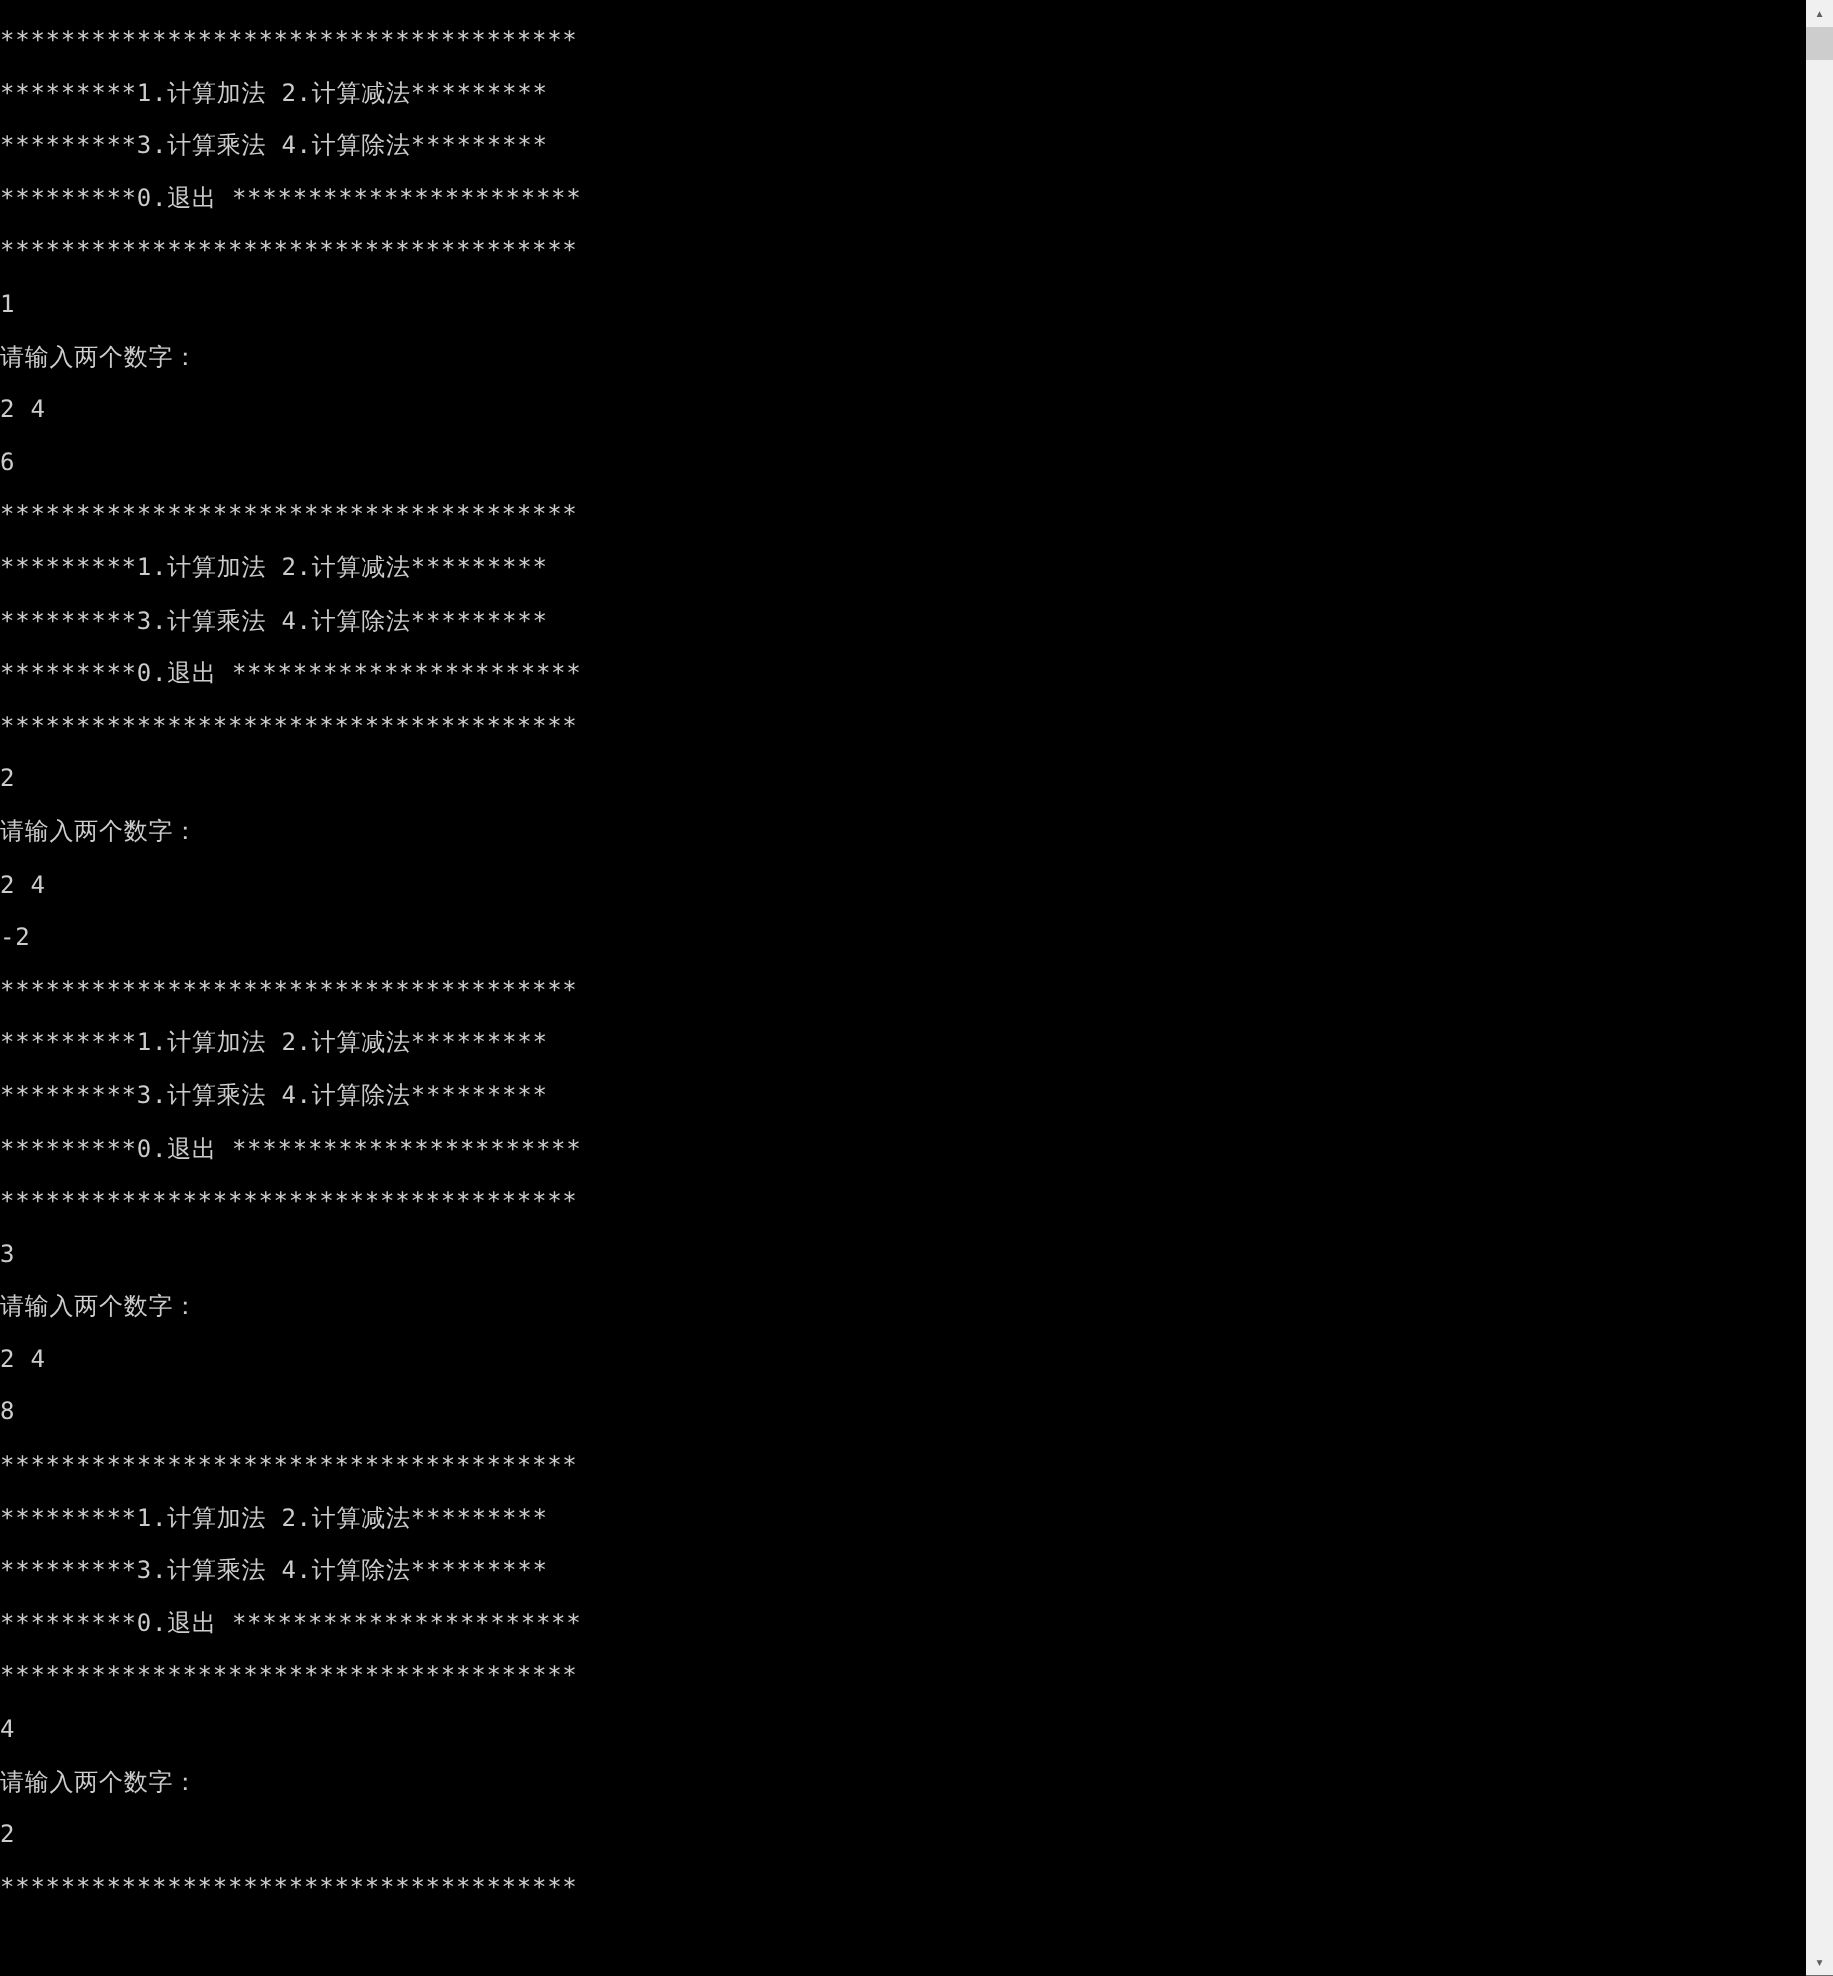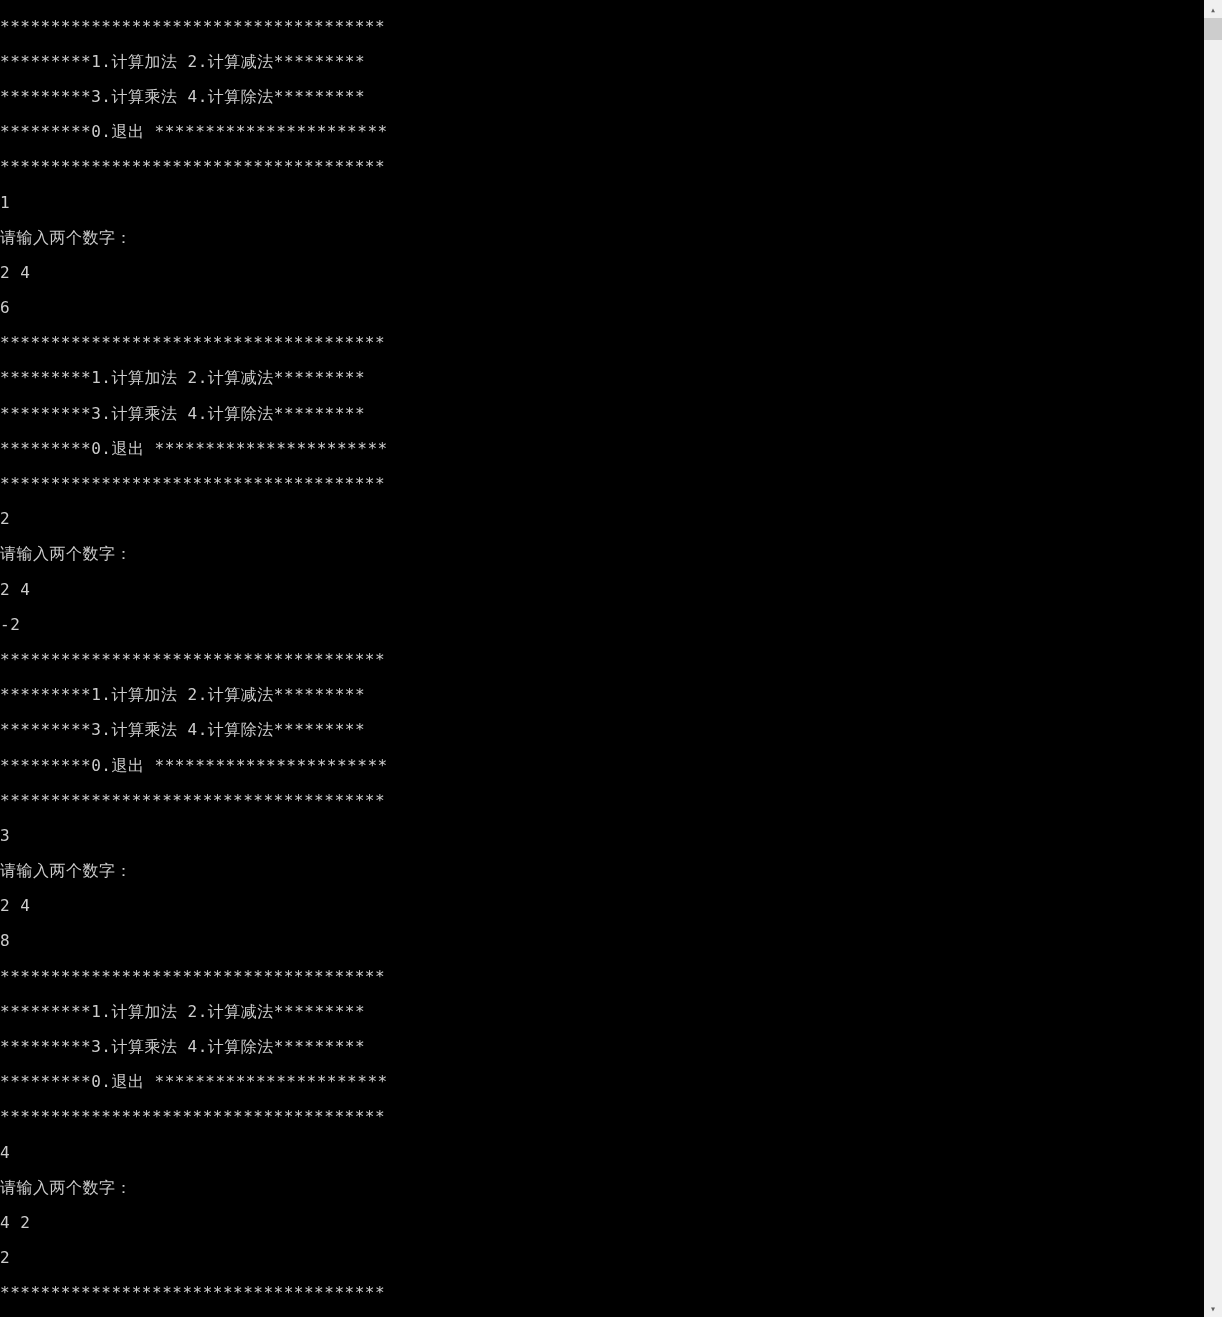--- a/index.html
+++ b/index.html
@@ -100,21 +100,20 @@
 <span class="console-line">请输入两个数字：</span>
 <span class="console-line">2 4</span>
 <span class="console-line">8</span>
 <span class="console-line">**************************************</span>
 <span class="console-line">*********1.计算加法 2.计算减法*********</span>
 <span class="console-line">*********3.计算乘法 4.计算除法*********</span>
 <span class="console-line">*********0.退出 ***********************</span>
 <span class="console-line">**************************************</span>
 <span class="console-line">4</span>
 <span class="console-line">请输入两个数字：</span>
-<span class="console-line">4 2</span>
 <span class="console-line">2</span>
 <span class="console-line">**************************************</span>
 
 
 
 
 
 
 
 </div>

